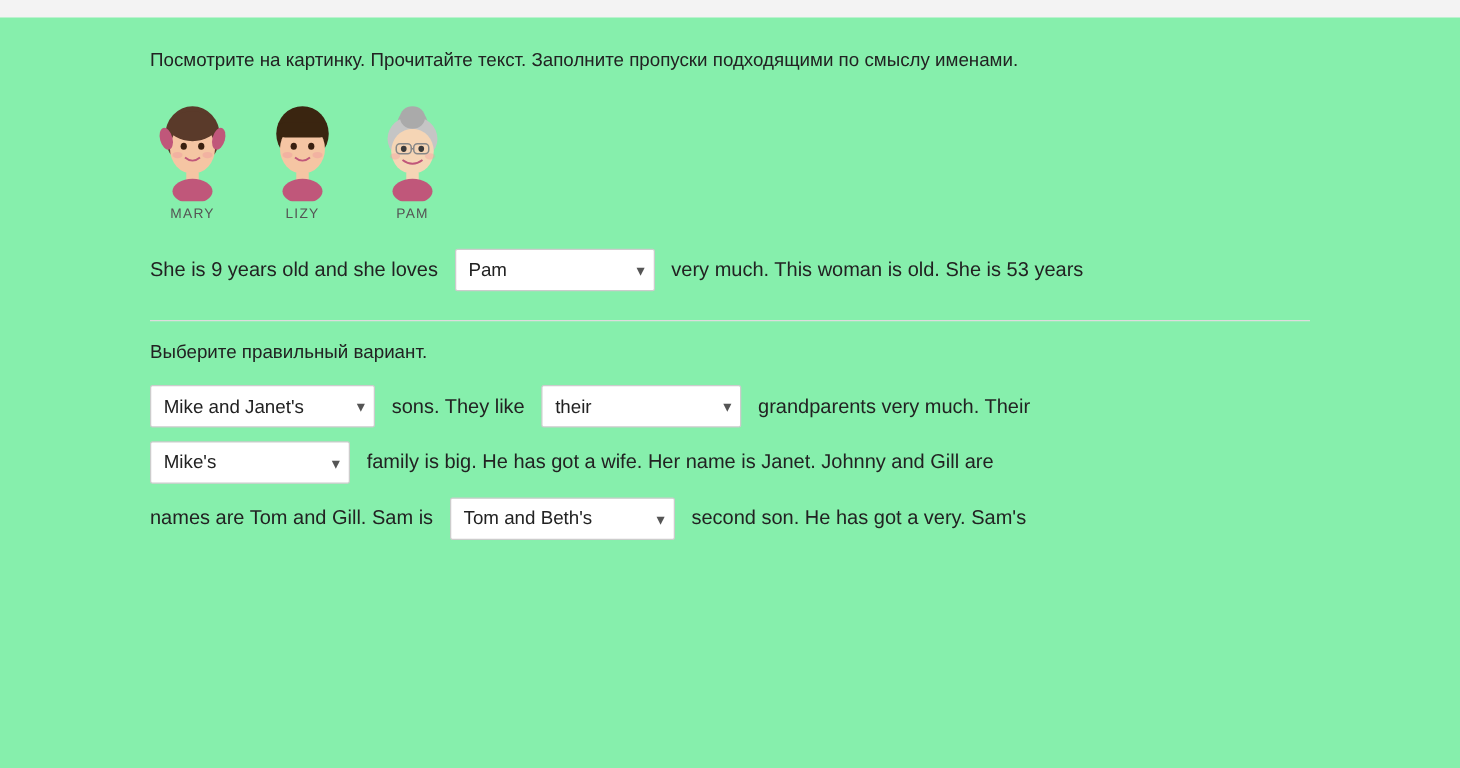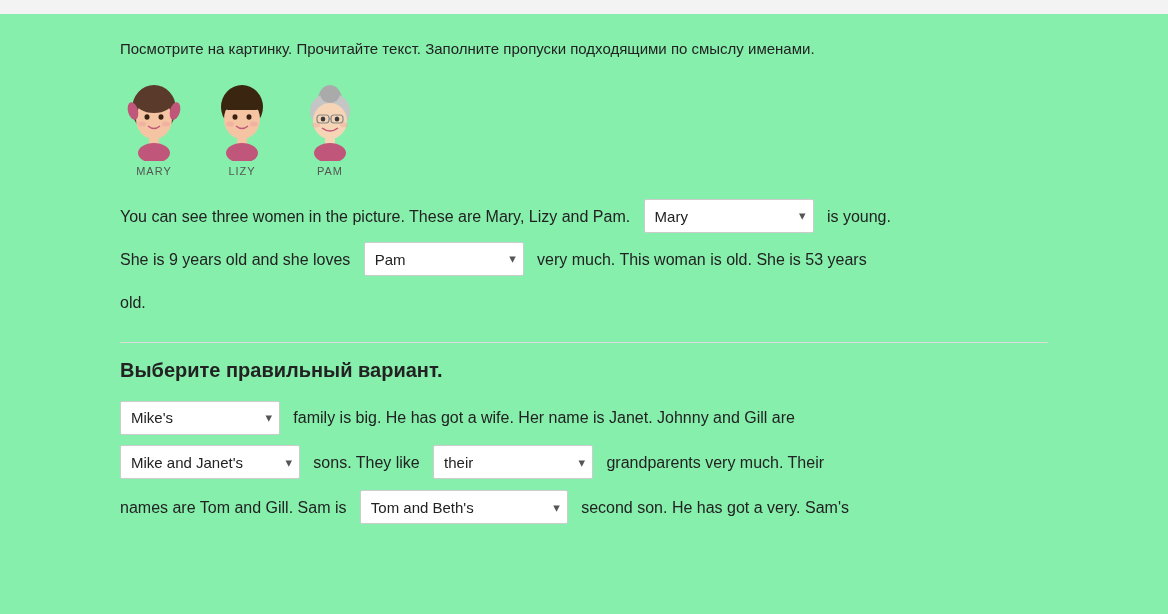--- a/index.html
+++ b/index.html
@@ -96,38 +96,38 @@
     .select-pam { width: 160px; }
     .select-lizy { width: 160px; }
 
     .divider {
       border: none;
       border-top: 1px solid #ddd;
       margin: 18px 0 16px 0;
     }
 
     .section-title {
-      font-size: 20px;
-      font-weight: 700;
+      font-size: 15px;
+      font-weight: 400;
       color: #222;
       margin-bottom: 14px;
     }
 
     .fill-block {
       font-size: 16px;
       line-height: 2.8;
       color: #222;
     }
     .fill-block p {
       margin-bottom: 0;
     }
     .select-mikes { width: 160px; }
     .select-mikeandjane { width: 180px; }
     .select-their { width: 160px; }
-    .select-tombeth { width: 208px; }
+    .select-tombeth { width: 180px; }
   </style>
 </head>
 <body>
 
 <div class="page">
 
   <p class="instruction">Посмотрите на картинку. Прочитайте текст. Заполните пропуски подходящими по смыслу именами.</p>
 
   <div class="characters">
 
@@ -215,88 +215,72 @@
 
           <ellipse cx="34" cy="72" rx="16" ry="10" fill="#c0577a"></ellipse>
         </svg>
       </div>
       <span class="character-name">PAM</span>
     </div>
   </div>
 
   <div class="text-block">
     <p>
-      <span>You can see three women in the picture. These are Mary, Lizy and Pam.</span>
-      &nbsp;
-      <span class="inline-select">
-        <select class="select-mary">
-          <option>Mary</option>
-          <option>Lizy</option>
-          <option>Pam</option>
-        </select>
-      </span>
-      &nbsp;
-      <span>is young.</span>
-    </p>
-    <p>
       <span>She is 9 years old and she loves</span>
       &nbsp;
       <span class="inline-select">
         <select class="select-pam">
           <option>Mary</option>
           <option selected="">Pam</option>
           <option>Lizy</option>
         </select>
       </span>
       &nbsp;
       <span>very much. This woman is old. She is 53 years</span>
     </p>
-    <p>
-      <span>old.</span>
-    </p>
   </div>
 
   <hr class="divider">
 
   <p class="section-title">Выберите правильный вариант.</p>
 
   <div class="fill-block">
+    <p>
+      <span class="inline-select">
+        <select class="select-mikeandjane">
+          <option selected="">Mike and Janet's</option>
+          <option>Tom and Beth's</option>
+          <option>Johnny and Gill's</option>
+        </select>
+      </span>
+      &nbsp;
+      <span>sons. They like</span>
+      &nbsp;
+      <span class="inline-select">
+        <select class="select-their">
+          <option selected="">their</option>
+          <option>his</option>
+          <option>her</option>
+        </select>
+      </span>
+      &nbsp;
+      <span>grandparents very much. Their</span>
+    </p>
     <p>
       <span class="inline-select">
         <select class="select-mikes">
           <option selected="">Mike's</option>
           <option>Janet's</option>
           <option>Tom's</option>
         </select>
       </span>
       &nbsp;
       <span>family is big. He has got a wife. Her name is Janet. Johnny and Gill are</span>
     </p>
     <p>
-      <span class="inline-select">
-        <select class="select-mikeandjane">
-          <option selected="">Mike and Janet's</option>
-          <option>Tom and Beth's</option>
-          <option>Johnny and Gill's</option>
-        </select>
-      </span>
-      &nbsp;
-      <span>sons. They like</span>
-      &nbsp;
-      <span class="inline-select">
-        <select class="select-their">
-          <option selected="">their</option>
-          <option>his</option>
-          <option>her</option>
-        </select>
-      </span>
-      &nbsp;
-      <span>grandparents very much. Their</span>
-    </p>
-    <p>
       <span>names are Tom and Gill. Sam is</span>
       &nbsp;
       <span class="inline-select">
         <select class="select-tombeth">
           <option selected="">Tom and Beth's</option>
           <option>Mike and Janet's</option>
           <option>Johnny and Gill's</option>
         </select>
       </span>
       &nbsp;

